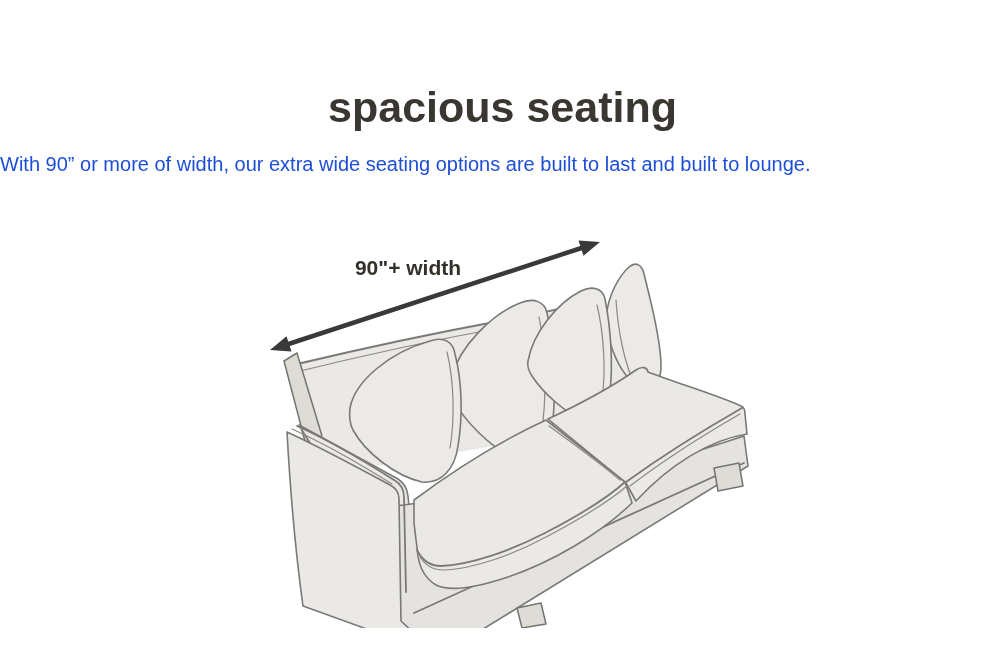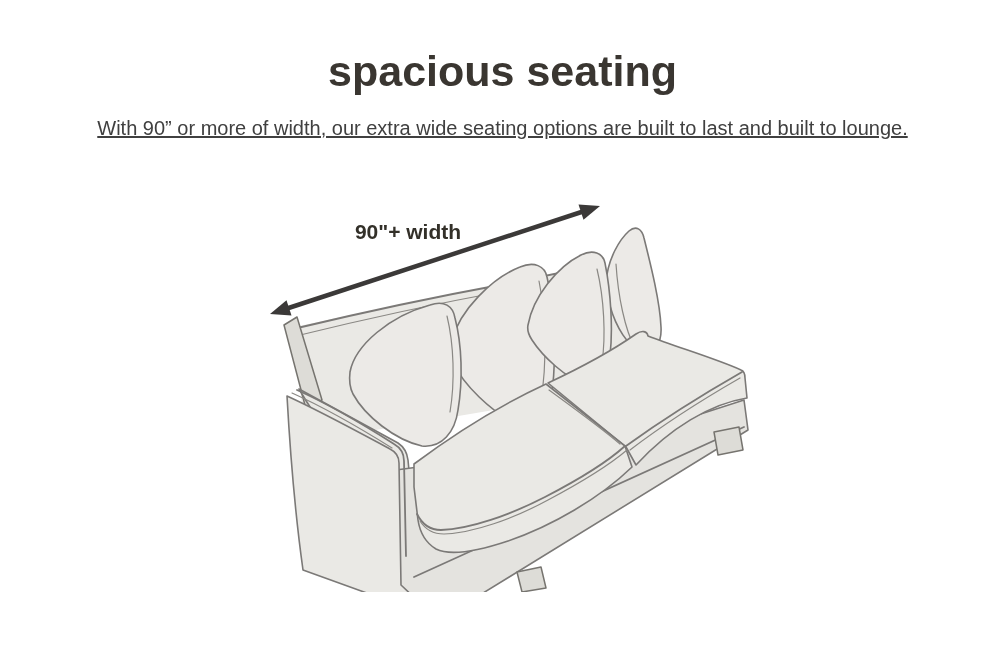--- a/index.html
+++ b/index.html
@@ -2,41 +2,40 @@
 <html><head>
 <meta charset="utf-8">
 <style>
   html,body{margin:0;padding:0;background:#ffffff;}
   .screen{
     position:relative;
     width:1005px;height:592px;
     background:#ffffff;
     overflow:hidden;
     font-family:"Liberation Sans", sans-serif;
+    margin-top:36px;
   }
   .title{
     position:absolute;
     top:50px;left:0;width:1005px;
     margin:0;
     text-align:center;
     font-size:43px;
     font-weight:700;
     letter-spacing:0;
     color:#3a3631;
     line-height:1;
   }
   .desc{
     position:absolute;
     top:114px;left:0;width:1005px;
     margin:0;
-    text-align:center;
     font-size:20px;
     line-height:28px;
-    color:#404040;
-    text-decoration:underline;
+    color:#1d4ed8;
   }
   .desc .line{display:block;}
   .diagram{
     position:absolute;
     inset:0;
     margin:0;
   }
   .diagram svg{display:block;width:1005px;height:671px;}
 
   

